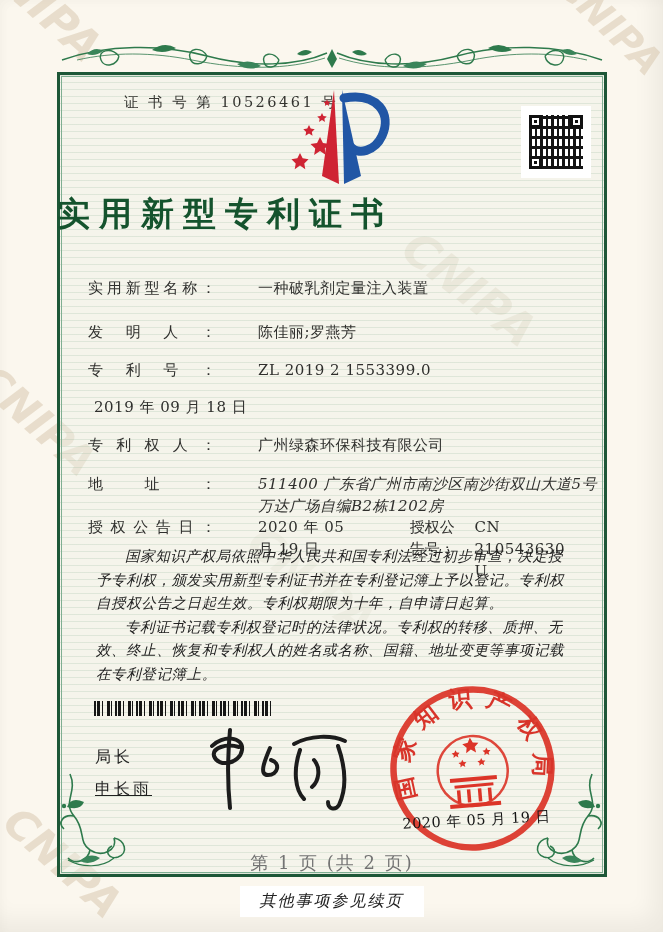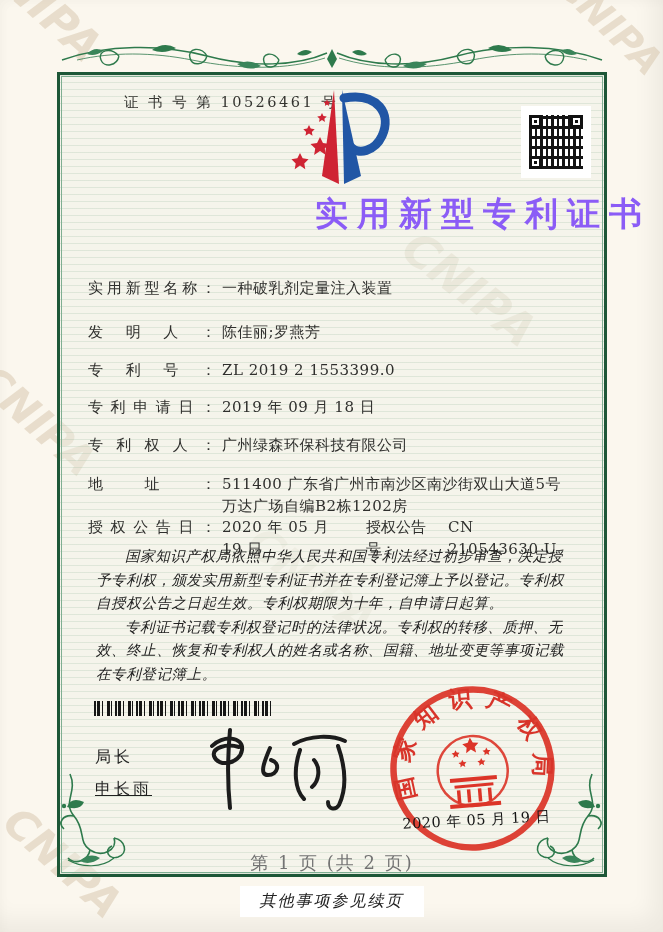--- a/index.html
+++ b/index.html
@@ -28,28 +28,28 @@
   
   .certno{position:absolute;left:88px;top:93px;z-index:3;font-size:14.5px;letter-spacing:2.5px;color:#33332f;margin-left:36px;}
   .logo{position:absolute;left:282px;top:84px;width:110px;height:108px;z-index:3;}
   .qr{position:absolute;left:521px;top:106px;width:70px;height:72px;background:#fff;z-index:3;}
   .qr-inner{position:absolute;left:8px;top:9px;width:54px;height:54px;
      background-image:repeating-linear-gradient(90deg,#151515 0 3px,rgba(0,0,0,0) 3px 6px,#151515 6px 8px,rgba(0,0,0,0) 8px 11px),
                       repeating-linear-gradient(0deg,#151515 0 3px,rgba(255,255,255,0.85) 3px 7px,rgba(255,255,255,0) 7px 10px);}
   .finder{position:absolute;width:13px;height:13px;border:3px solid #111;background:#fff;box-sizing:border-box;}
   .finder::after{content:'';position:absolute;left:2px;top:2px;width:3px;height:3px;background:#111;}
   .f-tl{left:0;top:0;} .f-tr{right:0;top:0;} .f-bl{left:0;bottom:0;}
-  .title{position:absolute;left:57px;top:192px;width:594px;z-index:3;text-align:right;
-         font-size:33px;font-weight:700;letter-spacing:9px;color:#8b5cf6;}
+  .title{position:absolute;left:57px;top:192px;width:594px;z-index:3;text-align:left;
+         font-size:33px;font-weight:700;letter-spacing:9px;color:#14532d;}
   .fields{position:absolute;left:88px;top:277px;width:478px;z-index:3;font-size:15px;color:#2f2f2d;}
-  .frow{position:absolute;left:0;display:flex;align-items:flex-start;line-height:22px;}
+  .frow{position:absolute;left:0;display:flex;align-items:flex-start;line-height:22px;gap:36px;}
   .flabel{display:inline-block;width:128px;text-align:justify;text-align-last:justify;flex:none;}
   .fvalue{margin-left:6px;letter-spacing:0.5px;}
   .r0{top:0;} .r1{top:44px;} .r2{top:82px;} .r3{top:119px;} .r4{top:157px;} .r5{top:196px;} 
-  .r5 .fvalue{width:348px;}
+  .r5 .fvalue{width:348px;font-style:italic;}
   .r6{top:239px;} .pair2{margin-left:14px;display:flex;}
   .paras{position:absolute;left:96px;top:545px;width:474px;z-index:3;font-size:14.5px;line-height:23.5px;
          color:#222;font-style:italic;letter-spacing:0.6px;}
   .paras p{margin:0;text-indent:2em;}
   .barcode{position:absolute;left:94px;top:701px;width:178px;height:15px;z-index:3;
      background-image:repeating-linear-gradient(90deg,#161616 0 2px,rgba(0,0,0,0) 2px 3px,#161616 3px 6px,rgba(0,0,0,0) 6px 8px,#161616 8px 9px,rgba(0,0,0,0) 9px 13px,#161616 13px 16px,rgba(0,0,0,0) 16px 17px,#161616 17px 18px,rgba(0,0,0,0) 18px 21px);}
   .sig-title{position:absolute;left:95px;top:747px;z-index:3;font-size:16px;color:#1f1f1f;letter-spacing:3px;
      font-family:"DejaVu Sans","Liberation Sans",sans-serif;}
   .sig-name{position:absolute;left:95px;top:779px;z-index:3;font-size:16px;color:#1f1f1f;letter-spacing:3px;
      font-family:"DejaVu Sans","Liberation Sans",sans-serif;text-decoration:underline;}
@@ -154,21 +154,20 @@
     </div>
     <div class="frow r1">
       <span class="flabel">发明人：</span>
       <span class="fvalue">陈佳丽;罗燕芳</span>
     </div>
     <div class="frow r2">
       <span class="flabel">专利号：</span>
       <span class="fvalue">ZL 2019 2 1553399.0</span>
     </div>
     <div class="frow r3">
-      <span class="flabel">专利申请日：</span>
       <span class="fvalue">2019 年 09 月 18 日</span>
     </div>
     <div class="frow r4">
       <span class="flabel">专利权人：</span>
       <span class="fvalue">广州绿森环保科技有限公司</span>
     </div>
     <div class="frow r5">
       <span class="flabel">地址：</span>
       <span class="fvalue">511400 广东省广州市南沙区南沙街双山大道5号万达广场自编B2栋1202房</span>
     </div>

